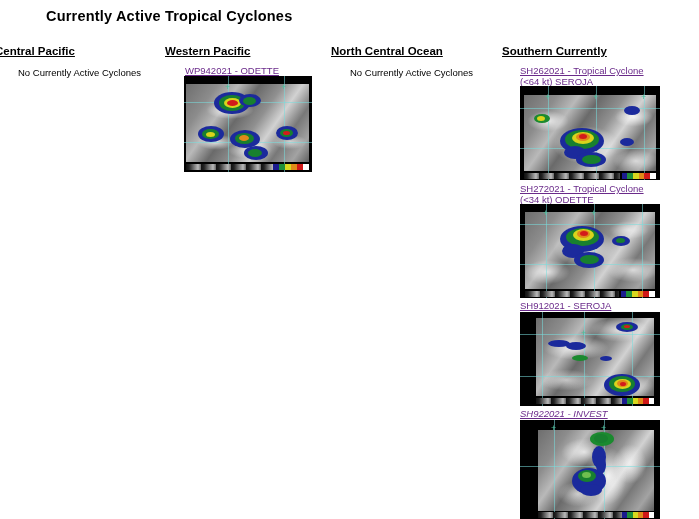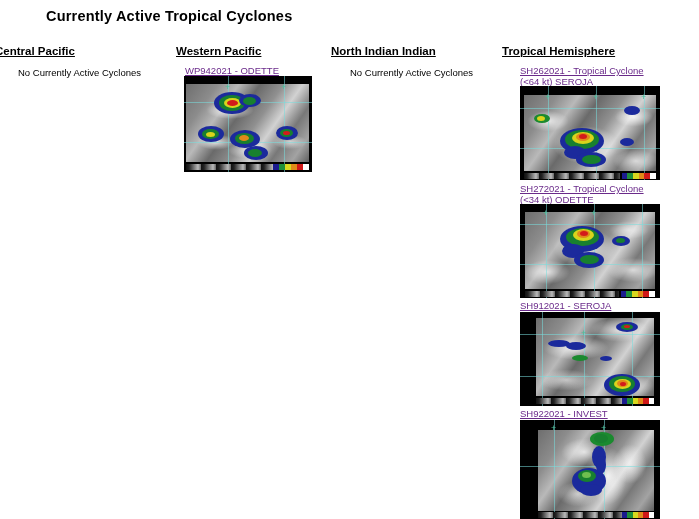--- a/index.html
+++ b/index.html
@@ -43,21 +43,21 @@
   .none-text {
     position: absolute;
     font-size: 9.5px;
     white-space: nowrap;
     top: 67px;
   }
 
   
   #col-cp  .basin-head { left: -5px; }
   #col-cp  .none-text  { left: 18px; }
-  #col-wp  .basin-head { left: 176px; }
+  #col-wp  .basin-head { left: 165px; }
   #col-nio .basin-head { left: 331px; }
   #col-nio .none-text  { left: 350px; }
   #col-sh  .basin-head { left: 502px; }
 
   
   .storm-link {
     position: absolute;
     font-size: 9.5px;
     line-height: 11px;
     color: #6a2a8a;
@@ -185,26 +185,26 @@
       <div class="blob" style="left:60px;  top:70px; width:24px; height:14px; background:#1b2a9c;"></div>
       <div class="blob" style="left:64px;  top:73px; width:14px; height:8px;  background:#18802f;"></div>
 
       <div class="greystrip" style="left:2px;  bottom:2px; width:88px;"></div>
       <div class="colorbar" style="right:3px; bottom:2px; width:36px;"></div>
     </div>
   </div>
 </div>
 
 <div class="basin-col" id="col-nio">
-  <div class="basin-head">North Indian Indian</div>
+  <div class="basin-head">North Central Ocean</div>
   <div class="none-text">No Currently Active Cyclones</div>
 </div>
 
 <div class="basin-col" id="col-sh">
-  <div class="basin-head">Tropical Hemisphere</div>
+  <div class="basin-head">Southern Currently</div>
 
   <div class="storm-link" style="left:520px; top:65px; width:142px;">SH262021 - Tropical Cyclone (&lt;64 kt) SEROJA</div>
 
   <div class="thumb" style="left:520px; top:86px; width:140px; height:94px;">
     <div class="sat">
       <div class="sat-frame" style="left:4px; top:9px; right:4px; bottom:9px;"></div>
       <div class="cloudlayer" style="left:4px; top:9px; right:4px; bottom:9px;
            background:
              radial-gradient(ellipse 46px 26px at 62px 50px, rgba(255,255,255,.92), rgba(255,255,255,0) 72%),
              radial-gradient(ellipse 28px 14px at 24px 26px, rgba(255,255,255,.8), rgba(255,255,255,0) 74%),
@@ -312,21 +312,21 @@
       <div class="blob" style="left:89px; top:64px; width:26px; height:16px; background:#18802f;"></div>
       <div class="blob" style="left:94px; top:67px; width:17px; height:10px; background:#d9d41c;"></div>
       <div class="blob" style="left:97px; top:68px; width:11px; height:7px;  background:#e0891a;"></div>
       <div class="blob" style="left:100px; top:70px; width:6px; height:4px;  background:#d31b1b;"></div>
 
       <div class="greystrip" style="left:16px; bottom:2px; width:92px;"></div>
       <div class="colorbar" style="right:6px; bottom:2px; width:32px;"></div>
     </div>
   </div>
 
-  <div class="storm-link one-line" style="left:520px; top:408px; width:142px;">SH922021 - INVEST</div>
+  <div class="storm-link one-line" style="left:520px; top:408px; width:142px;font-style:italic;">SH922021 - INVEST</div>
 
   <div class="thumb" style="left:520px; top:420px; width:140px; height:99px;">
     <div class="sat">
       <div class="sat-frame" style="left:18px; top:10px; right:6px; bottom:8px;"></div>
       <div class="cloudlayer" style="left:18px; top:10px; right:6px; bottom:8px;
            background:
              radial-gradient(ellipse 26px 40px at 70px 46px, rgba(255,255,255,.9), rgba(255,255,255,0) 72%),
              radial-gradient(ellipse 30px 18px at 46px 22px, rgba(255,255,255,.8), rgba(255,255,255,0) 76%),
              radial-gradient(ellipse 22px 26px at 92px 34px, rgba(250,250,250,.78), rgba(255,255,255,0) 76%),
              radial-gradient(ellipse 26px 16px at 40px 64px, rgba(245,245,245,.7), rgba(255,255,255,0) 78%);"></div>

